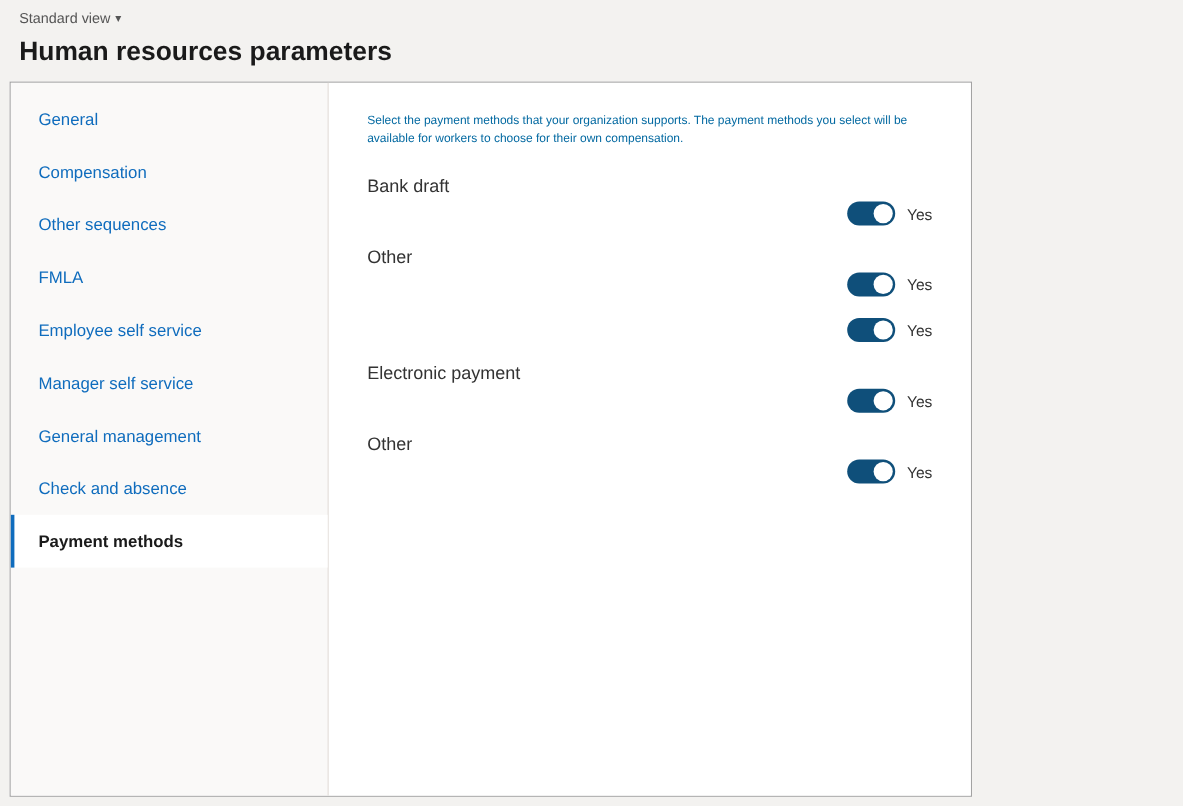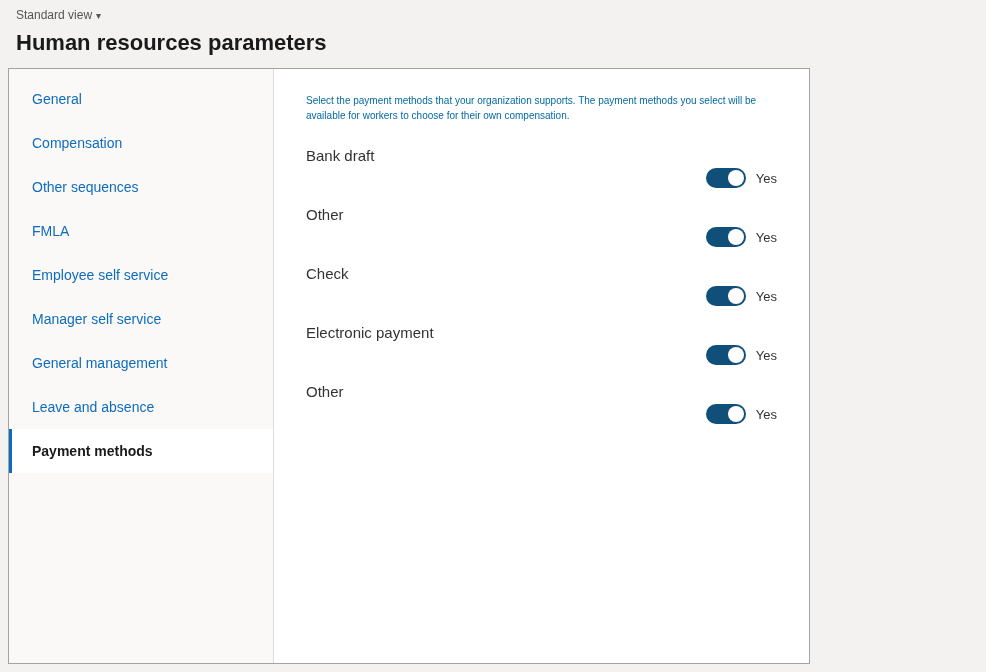--- a/index.html
+++ b/index.html
@@ -134,21 +134,21 @@
   <div class="content-area">
     <div class="sidebar">
 
     <div class="sidebar-item">General</div>
         <div class="sidebar-item">Compensation</div>
         <div class="sidebar-item">Other sequences</div>
         <div class="sidebar-item">FMLA</div>
         <div class="sidebar-item">Employee self service</div>
         <div class="sidebar-item">Manager self service</div>
         <div class="sidebar-item">General management</div>
-        <div class="sidebar-item">Leave and absence</div>
+        <div class="sidebar-item">Check and absence</div>
         <div class="sidebar-item active">Payment methods</div>
       </div>
     <div class="main-content">
       <p class="description-text">Select the payment methods that your organization supports. The payment methods you select will be available for workers to choose for their own compensation.</p>
       <div class="payment-methods-list">
 
       <div class="payment-method-item">
             <div class="payment-method-label">Bank draft</div>
             <div class="toggle-row">
               <div class="toggle">
@@ -164,21 +164,20 @@
             <div class="toggle-row">
               <div class="toggle">
                 <div class="toggle-track">
                   <div class="toggle-thumb"></div>
                 </div>
               </div>
               <span class="toggle-value">Yes</span>
             </div>
           </div>
           <div class="payment-method-item">
-            <div class="payment-method-label">Check</div>
             <div class="toggle-row">
               <div class="toggle">
                 <div class="toggle-track">
                   <div class="toggle-thumb"></div>
                 </div>
               </div>
               <span class="toggle-value">Yes</span>
             </div>
           </div>
           <div class="payment-method-item">

